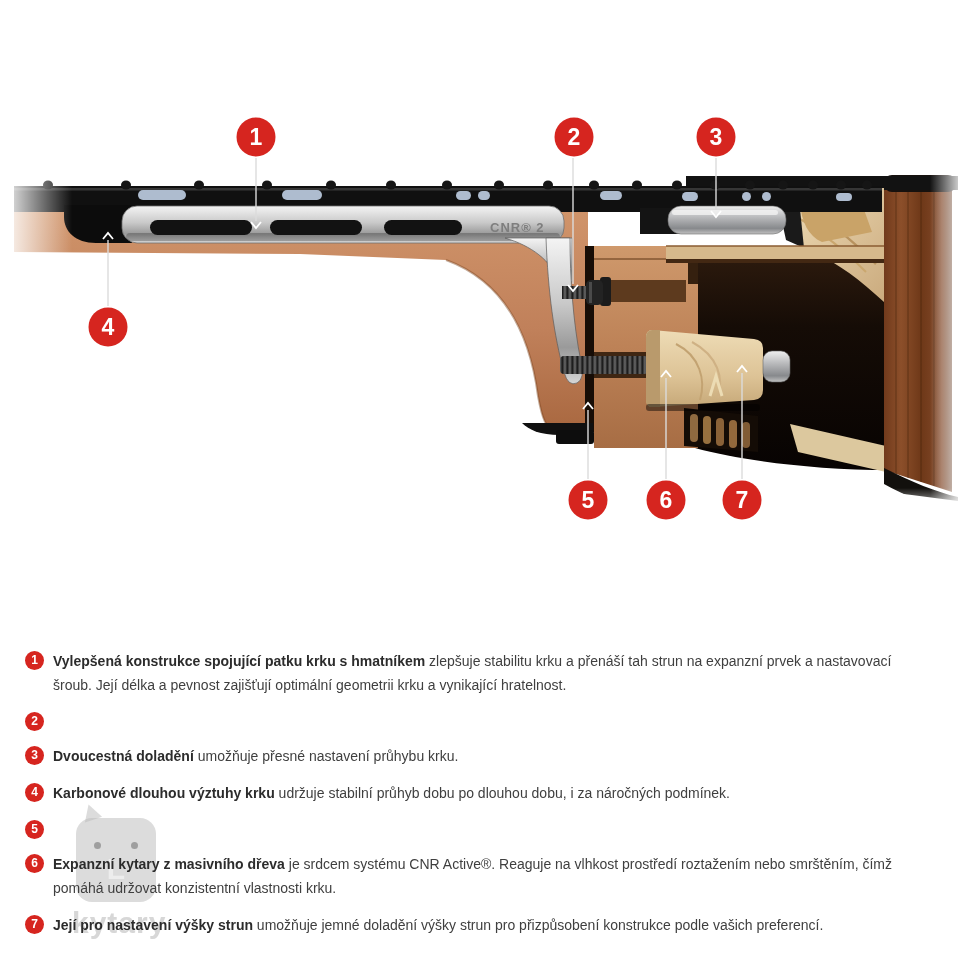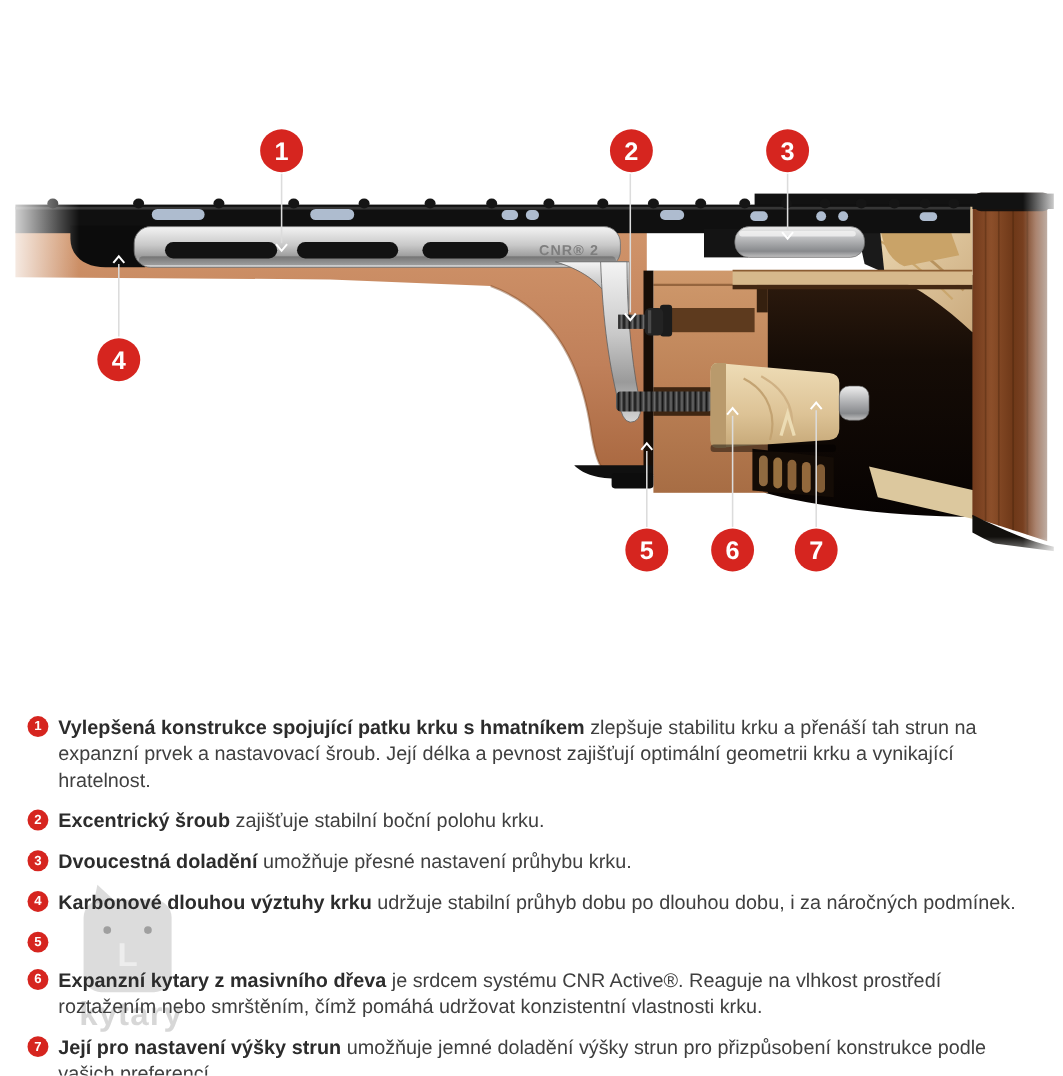--- a/index.html
+++ b/index.html
@@ -4,21 +4,21 @@
 <style>
   html,body{margin:0;padding:0;background:#fff;}
   .page{position:relative;width:966px;height:978px;background:#fff;overflow:hidden;
         font-family:"Liberation Sans",sans-serif;}
   .illustration{position:absolute;top:0;left:0;}
   .legend{position:absolute;top:649px;left:0;right:0;padding:0 26px 0 25px;z-index:2;}
   .legend-row{display:flex;align-items:flex-start;margin-bottom:13px;}
   .bullet{flex:0 0 19px;width:19px;height:19px;border-radius:50%;
           color:#fff;font-size:12px;font-weight:bold;line-height:19px;text-align:center;
           margin-top:2px;}
-  .legend-row p{margin:0 0 0 9px;font-size:18px;line-height:24px;color:#3f3f3f;max-width:880px;}
+  .legend-row p{margin:0 0 0 9px;font-size:14px;line-height:24px;color:#3f3f3f;max-width:880px;}
   .legend-row b{color:#2c2c2c;}
   .watermark{position:absolute;left:72px;top:818px;z-index:1;width:140px;pointer-events:none;}
   .wm-head{position:relative;width:80px;height:84px;margin-left:4px;border-radius:16px;
            background:rgba(185,185,185,0.50);}
   .wm-head:before{content:"";position:absolute;left:6px;top:-14px;width:0;height:0;
            border-left:9px solid transparent;border-right:9px solid transparent;
            border-bottom:16px solid rgba(185,185,185,0.50);transform:rotate(-18deg);}
   .wm-eye{position:absolute;top:24px;width:7px;height:7px;border-radius:50%;
            background:rgba(110,110,110,0.55);}
   .wm-eye.l{left:18px;} .wm-eye.r{right:18px;}
@@ -292,21 +292,20 @@
   </div>
 
   <div class="legend" id="legend">
     <div class="legend-row">
       <span class="bullet" style="background: rgb(214, 37, 31);">1</span>
       <p><b>Vylepšená konstrukce spojující patku krku s hmatníkem</b><span> zlepšuje stabilitu krku a přenáší tah strun na expanzní prvek a nastavovací šroub. Její délka a pevnost zajišťují optimální geometrii krku a vynikající hratelnost.</span></p>
     </div>
 
     <div class="legend-row">
       <span class="bullet" style="background: rgb(214, 37, 31);">2</span>
-      <p><b>Excentrický šroub</b><span> zajišťuje stabilní boční polohu krku.</span></p>
     </div>
 
     <div class="legend-row">
       <span class="bullet" style="background: rgb(214, 37, 31);">3</span>
       <p><b>Dvoucestná doladění</b><span> umožňuje přesné nastavení průhybu krku.</span></p>
     </div>
 
     <div class="legend-row">
       <span class="bullet" style="background: rgb(214, 37, 31);">4</span>
       <p><b>Karbonové dlouhou výztuhy krku</b><span> udržuje stabilní průhyb dobu po dlouhou dobu, i za náročných podmínek.</span></p>

